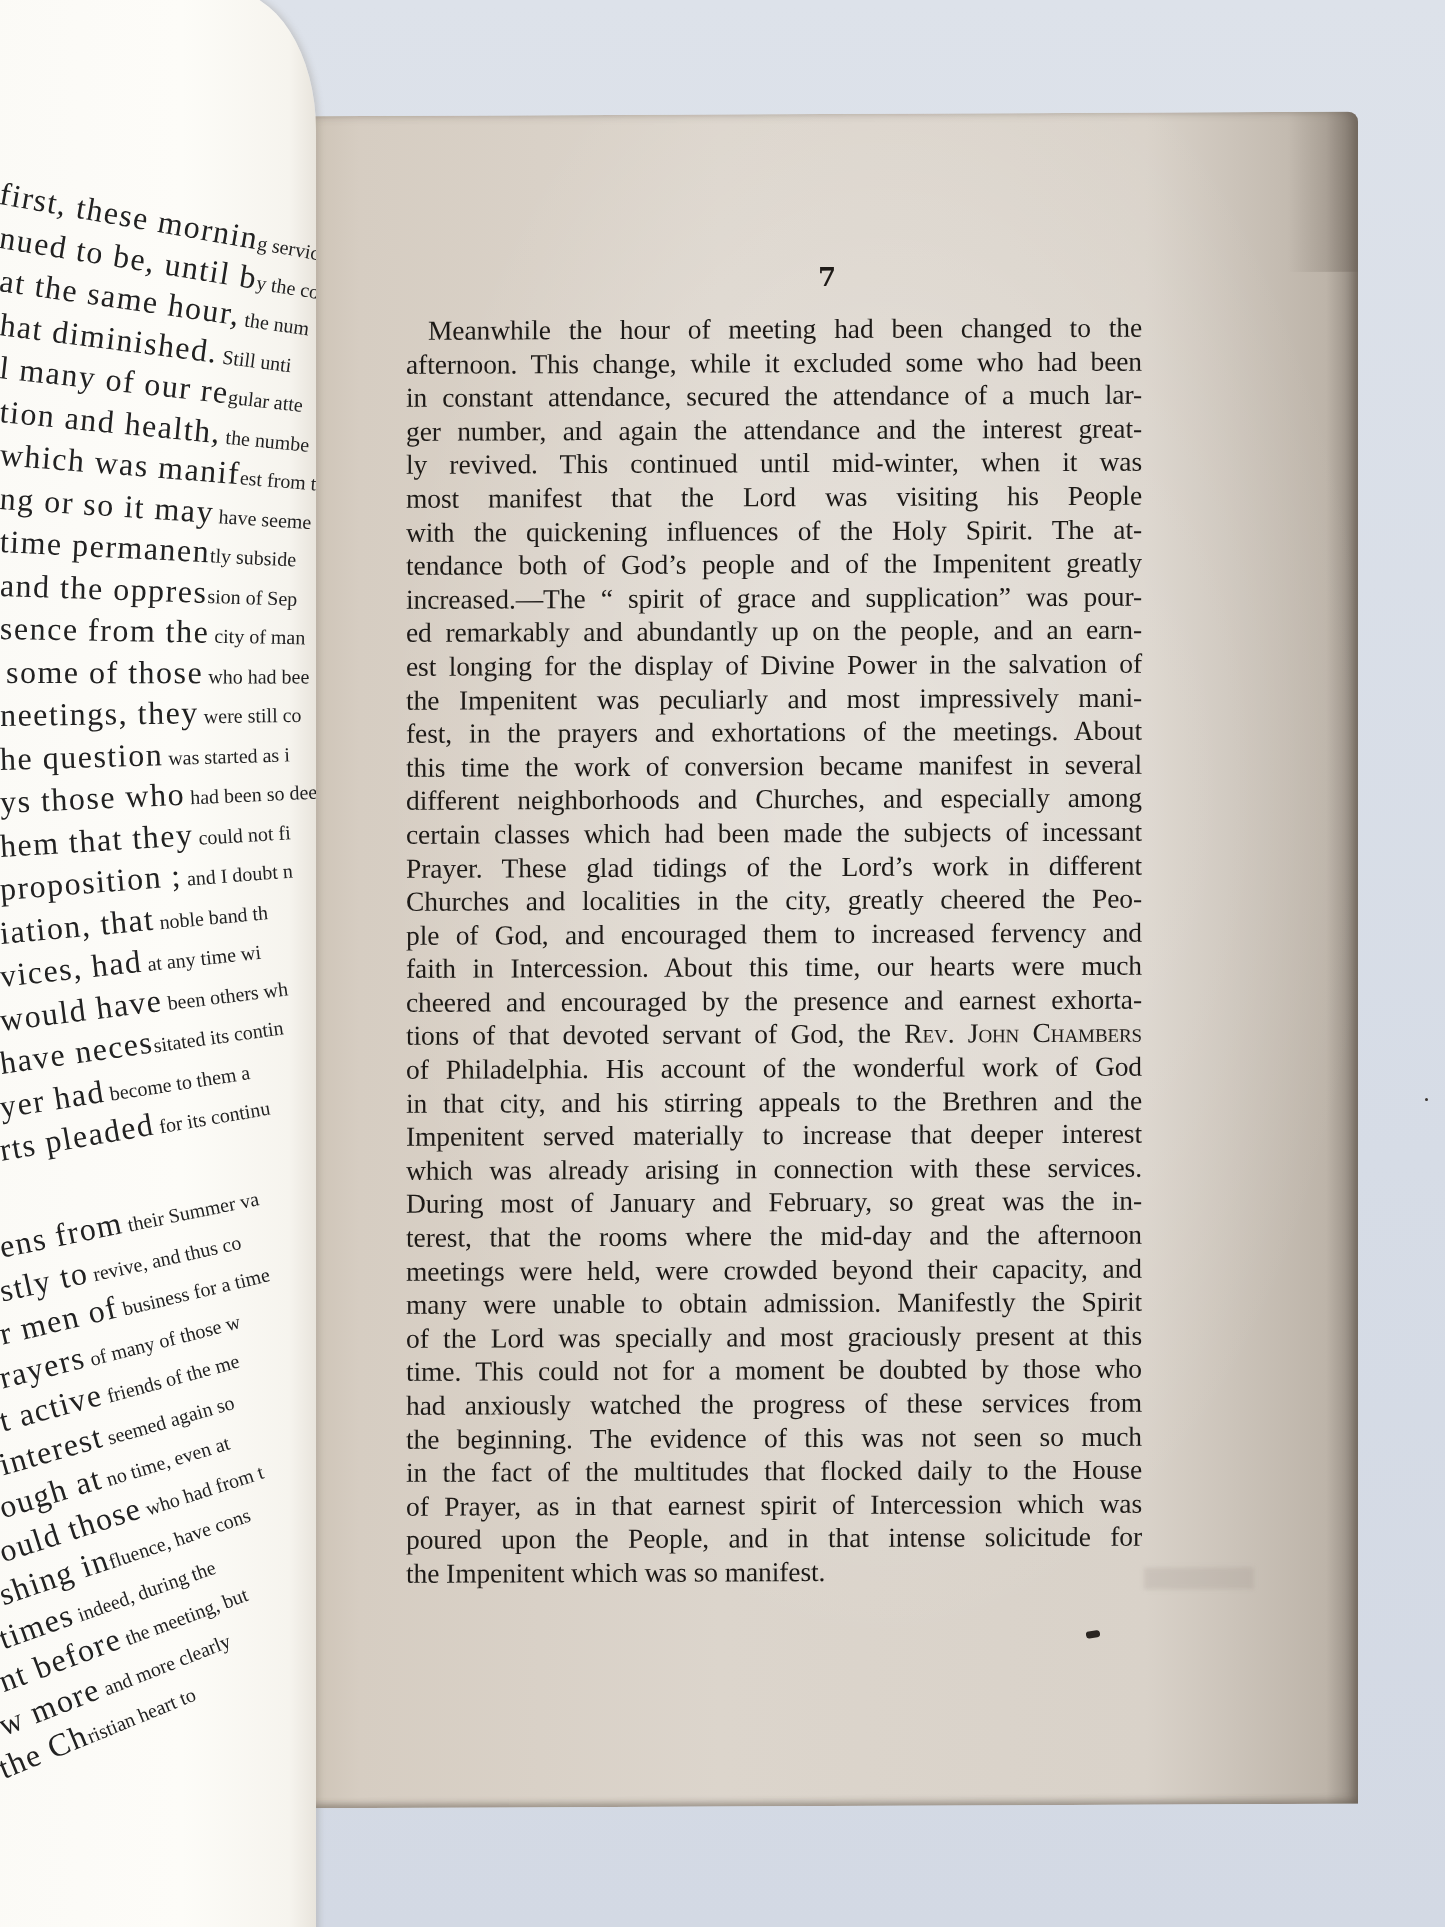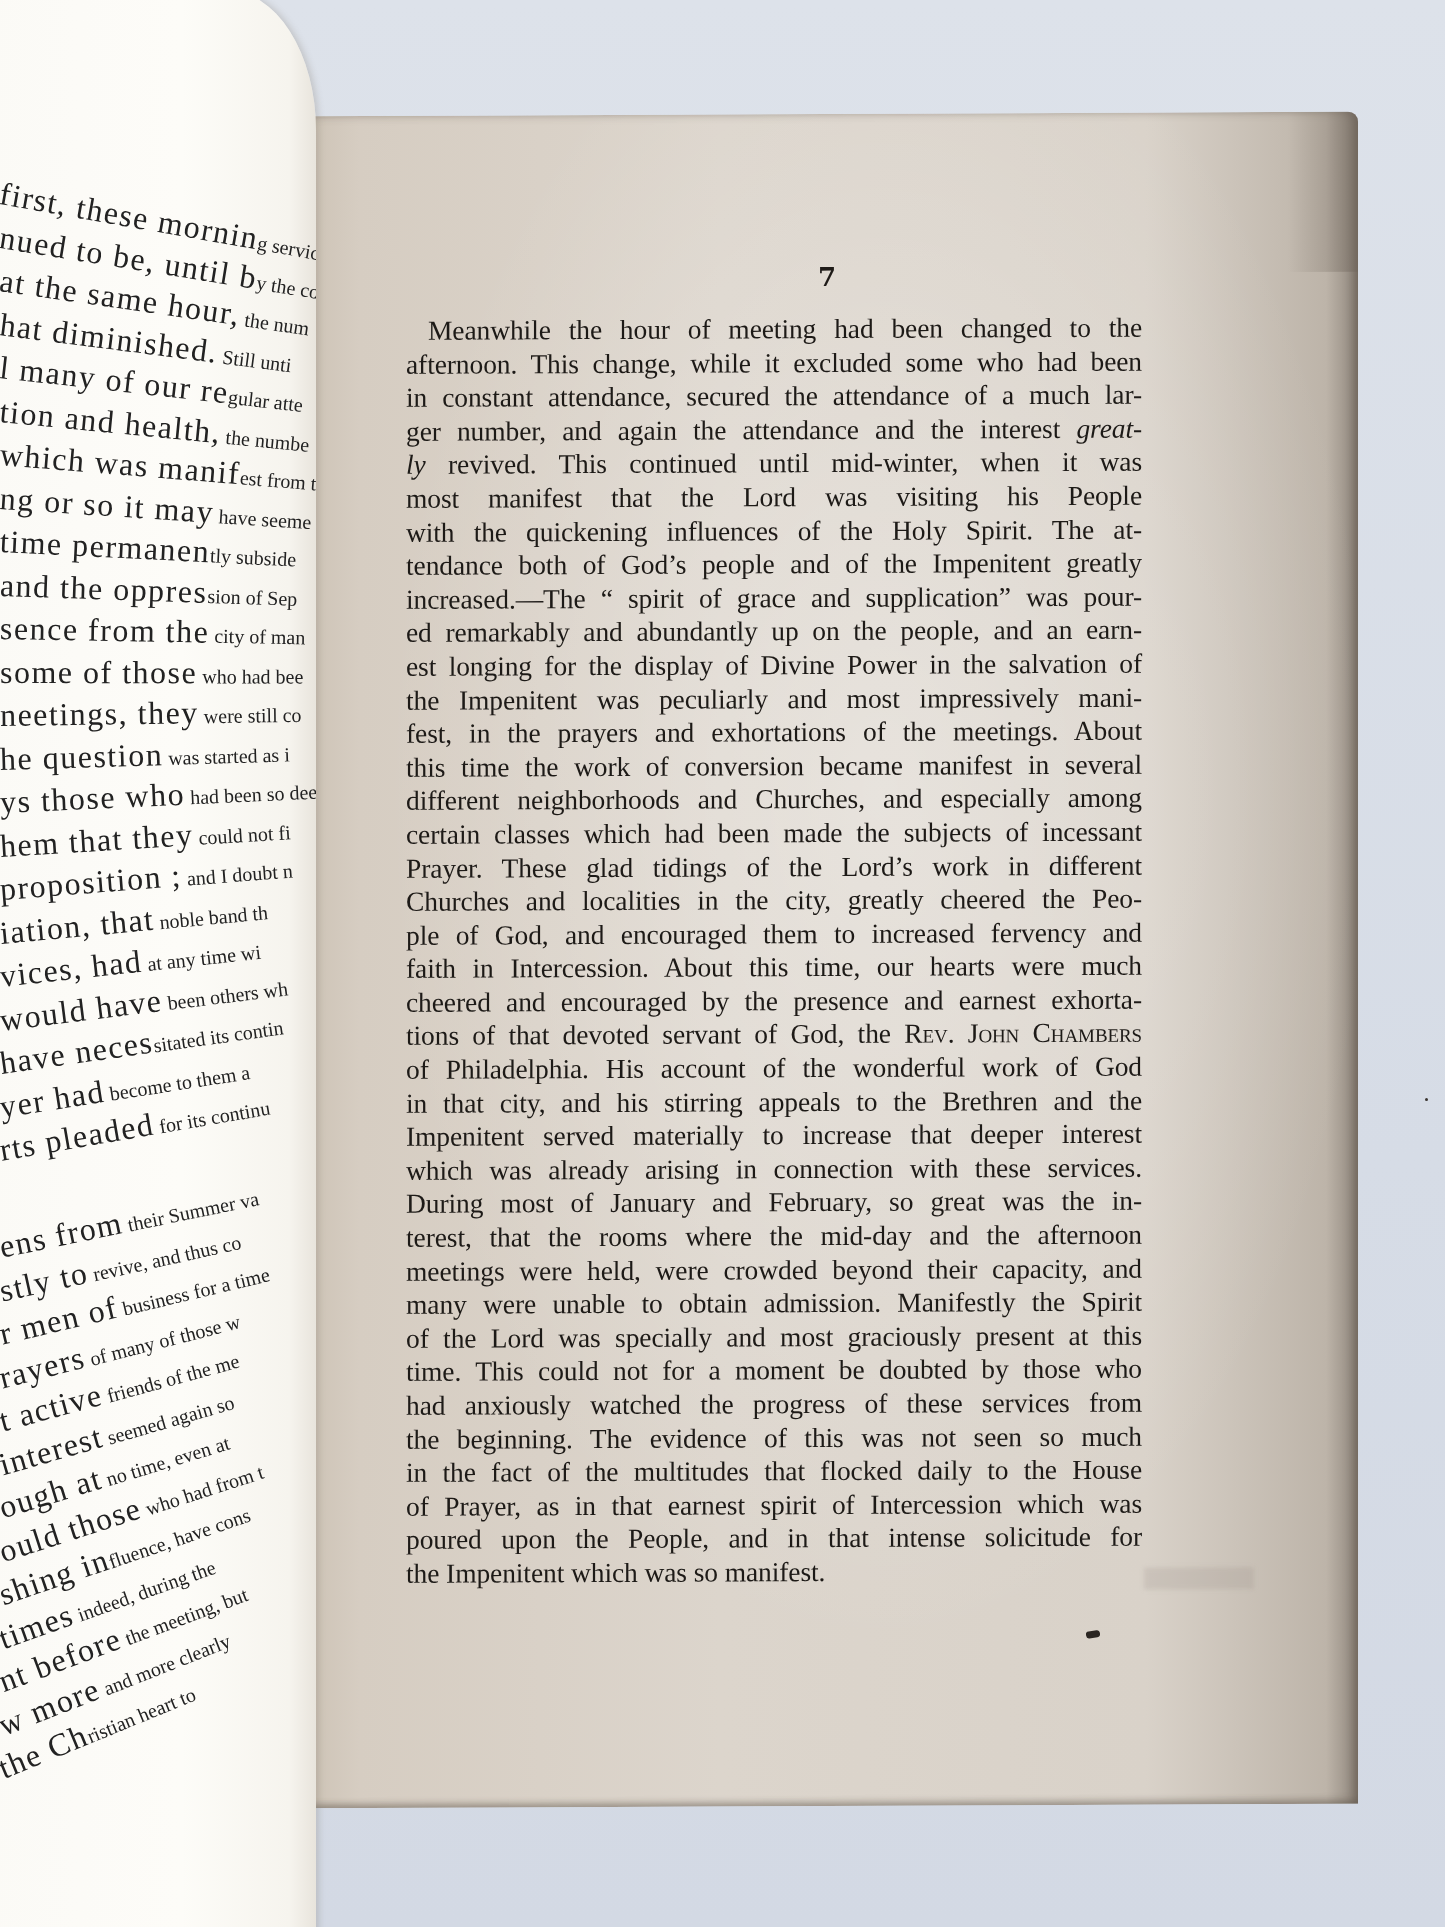--- a/index.html
+++ b/index.html
@@ -69,21 +69,21 @@
       text-align: justify;
       text-align-last: justify;
       height: 33.6px;
     }
     .body-text .line.last {
       text-align-last: left;
     }
     .body-text .indent {
       padding-left: 22px;
     }
-    .italic { font-style: italic; }
+    .italic { }
     .smallcaps { font-variant: small-caps; }
 
     .show-through {
       position: absolute;
       left: 848px;
       top: 1455px;
       width: 110px;
       height: 22px;
       background: rgba(140,130,120,0.18);
       filter: blur(2px);
@@ -193,21 +193,21 @@
       <div class="left-line" style="top: 228.5px; left: 0px; transform: rotate(9.1deg);"><span>nued to be, until b</span><span class="tail">y the con</span></div>
       <div class="left-line" style="top: 272px; left: 0px; transform: rotate(8.2deg);"><span> at the same hour,</span><span class="tail"> the num</span></div>
       <div class="left-line" style="top: 315.5px; left: 0px; transform: rotate(7.3deg);"><span>hat diminished.</span><span class="tail">  Still unti</span></div>
       <div class="left-line" style="top: 359px; left: 0px; transform: rotate(6.4deg);"><span>l many of our re</span><span class="tail">gular atte</span></div>
       <div class="left-line" style="top: 402.5px; left: 0px; transform: rotate(5.5deg);"><span>tion and health,</span><span class="tail"> the numbe</span></div>
       <div class="left-line" style="top: 446px; left: 0px; transform: rotate(4.6deg);"><span>which was manif</span><span class="tail">est from the</span></div>
       <div class="left-line" style="top: 489.5px; left: 0px; transform: rotate(3.7deg);"><span>ng or so it may</span><span class="tail"> have seeme</span></div>
       <div class="left-line" style="top: 533px; left: 0px; transform: rotate(2.8deg);"><span> time permanen</span><span class="tail">tly subside</span></div>
       <div class="left-line" style="top: 576.5px; left: 0px; transform: rotate(1.9deg);"><span> and the oppres</span><span class="tail">sion of Sep</span></div>
       <div class="left-line" style="top: 620px; left: 0px; transform: rotate(1deg);"><span>sence from the</span><span class="tail"> city of man</span></div>
-      <div class="left-line" style="top: 663.5px; left: 0px; transform: rotate(0.1deg);"><span> some of those</span><span class="tail"> who had bee</span></div>
+      <div class="left-line" style="top: 663.5px; left: 0px; transform: rotate(0.1deg); padding-left: 6px;"><span> some of those</span><span class="tail"> who had bee</span></div>
       <div class="left-line" style="top: 707px; left: 0px; transform: rotate(-0.8deg);"><span>neetings, they</span><span class="tail"> were still co</span></div>
       <div class="left-line" style="top: 750.5px; left: 0px; transform: rotate(-1.7deg);"><span>he question</span><span class="tail"> was started as i</span></div>
       <div class="left-line" style="top: 794px; left: 0px; transform: rotate(-2.6deg);"><span>ys those who</span><span class="tail"> had been so dee</span></div>
       <div class="left-line" style="top: 837.5px; left: 0px; transform: rotate(-3.5deg);"><span>hem that they</span><span class="tail"> could not fi</span></div>
       <div class="left-line" style="top: 881px; left: 0px; transform: rotate(-4.4deg);"><span> proposition ;</span><span class="tail"> and I doubt n</span></div>
       <div class="left-line" style="top: 924.5px; left: 0px; transform: rotate(-5.3deg);"><span>iation, that</span><span class="tail"> noble band th</span></div>
       <div class="left-line" style="top: 968px; left: 0px; transform: rotate(-6.2deg);"><span>vices, had</span><span class="tail"> at any time wi</span></div>
       <div class="left-line" style="top: 1011.5px; left: 0px; transform: rotate(-7.1deg);"><span>would have</span><span class="tail"> been others wh</span></div>
       <div class="left-line" style="top: 1055px; left: 0px; transform: rotate(-8deg);"><span>have neces</span><span class="tail">sitated its contin</span></div>
       <div class="left-line" style="top: 1098.5px; left: 0px; transform: rotate(-8.9deg);"><span>yer had</span><span class="tail"> become to them a</span></div>

